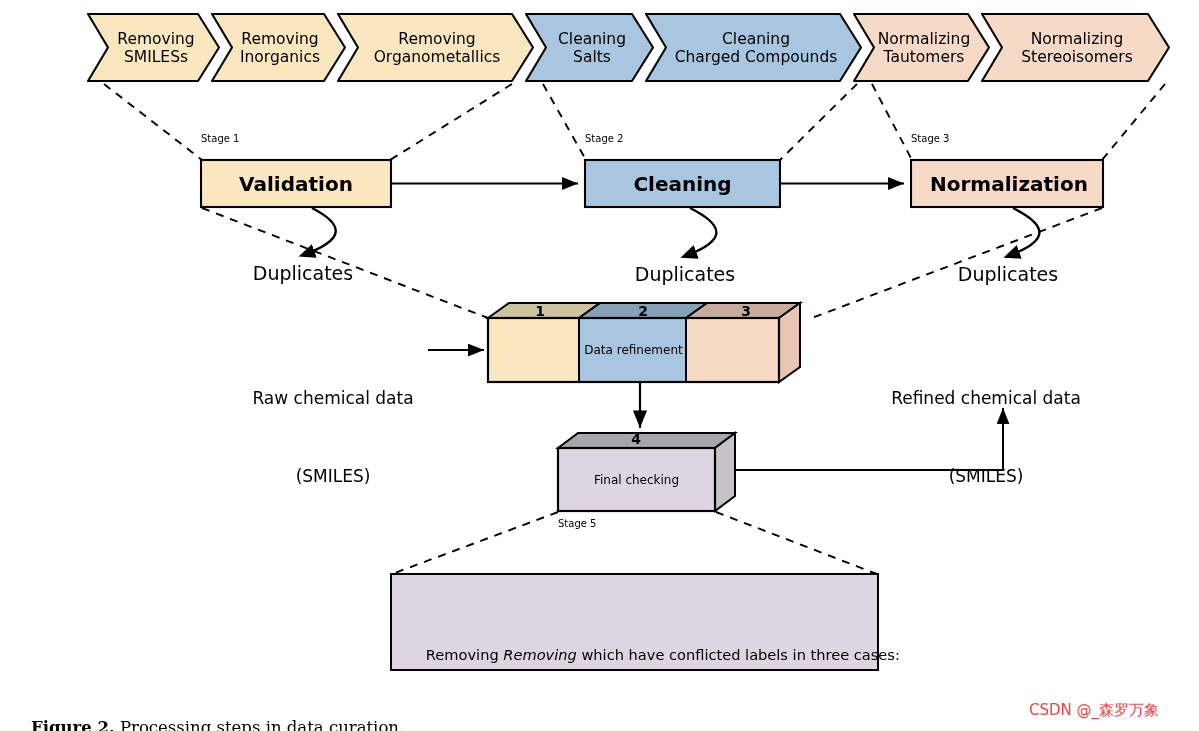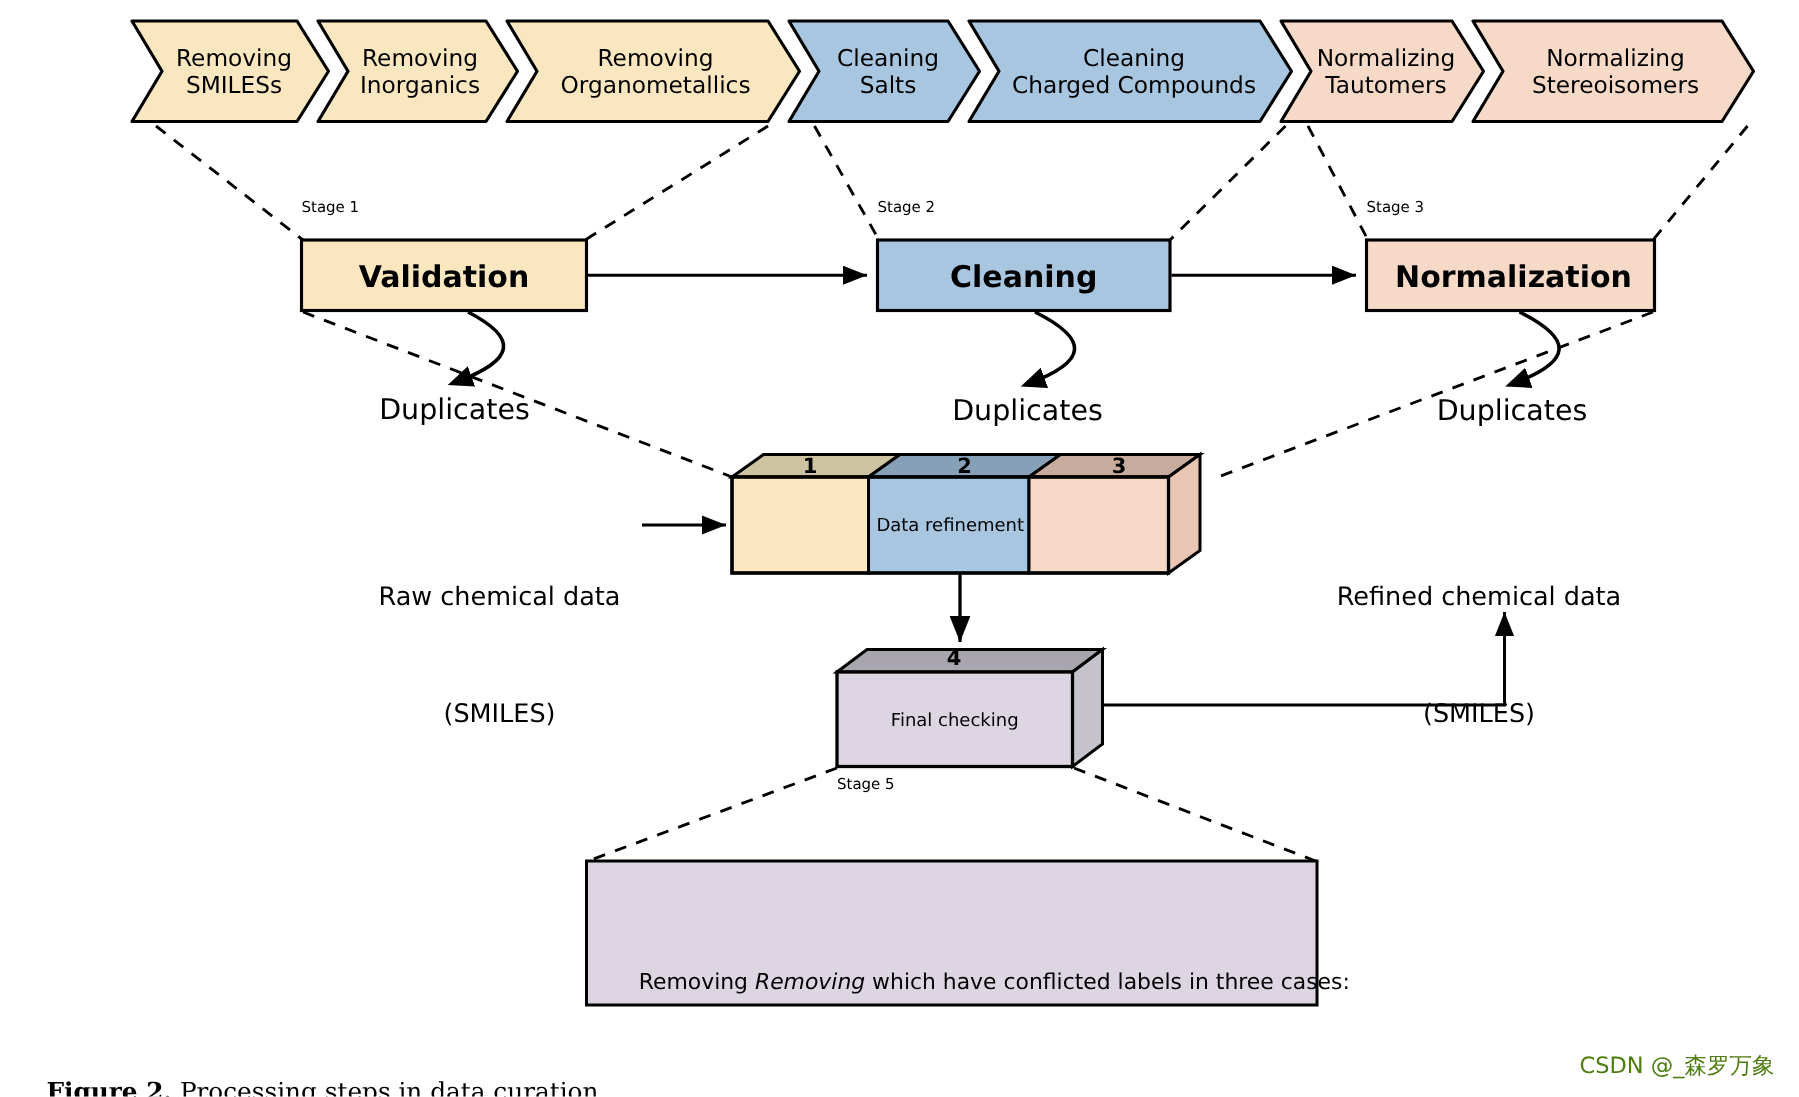--- a/index.html
+++ b/index.html
@@ -24,23 +24,22 @@
   .cube-label{font-size:12px;text-align:center;}
   .side-label{font-size:17px;text-align:center;line-height:26px;}
   .note-line{font-size:14.6px;line-height:21.5px;}
   .ital{font-style:italic;}
   .caption{
     font-family:"DejaVu Serif","Liberation Serif",serif;
     font-size:16.5px;
   }
   .caption b{font-weight:bold;}
   .watermark{
-    font-size:15px;color:#4d7c0f;
+    font-size:15px;color:#ef4444;
     font-family:"DejaVu Sans","Liberation Sans",sans-serif;
-    margin-left:24px;
   }
   .centerbox{display:flex;align-items:center;justify-content:center;}
 </style>
 </head>
 <body>
 
 <div id="figure">
 
   <svg id="canvas" viewBox="0 0 1199 731">
     <defs>

